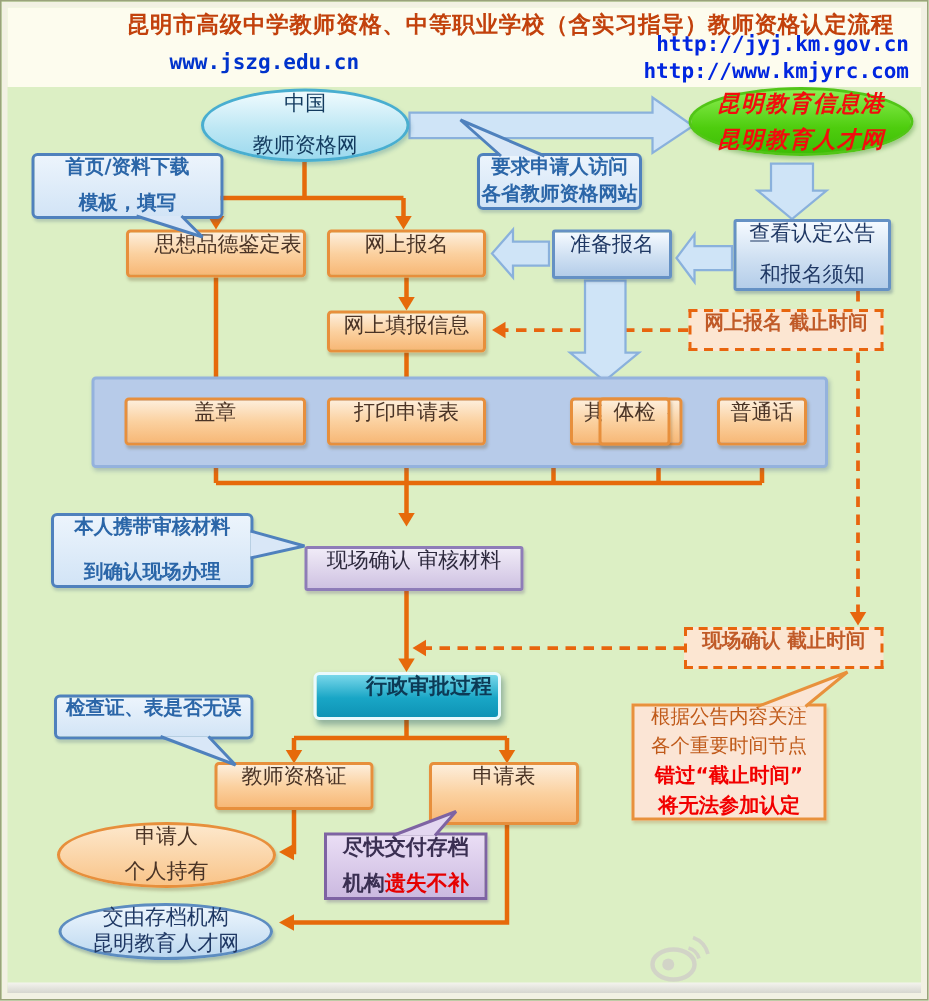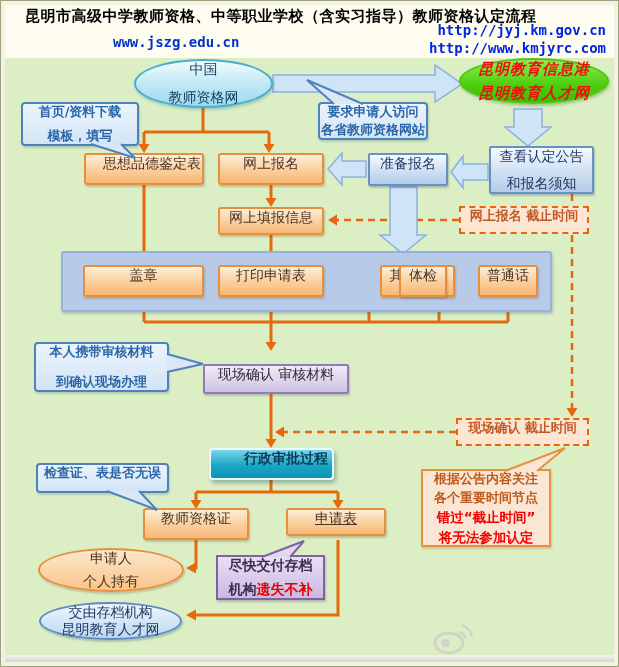--- a/index.html
+++ b/index.html
@@ -33,26 +33,26 @@
            border:2px solid #49aed0;color:#123a5e;font-size:14px;box-shadow:1px 2px 3px rgba(40,110,140,.3);}
   .greenell{background:linear-gradient(180deg,#8cef52 0%,#4ecd0e 60%,#3dbd05 100%);
             border:2px solid #52c517;color:#f20d0d;font-weight:bold;font-style:italic;
             font-family:"DejaVu Serif","Liberation Serif",serif;font-size:15px;letter-spacing:1px;
             box-shadow:1px 2px 3px rgba(40,120,20,.35);}
   .orangeell{background:linear-gradient(180deg,#fde8cc,#f9c489);border:2px solid #e78f3c;
              color:#4a3426;font-size:14px;box-shadow:1px 2px 2px rgba(100,80,40,.28);}
   .blueell{background:linear-gradient(180deg,#eef6fd,#bcd8f0);border:2px solid #5c8cc0;
            color:#1f3864;font-size:14px;box-shadow:1px 2px 2px rgba(50,80,120,.3);}
   .notice{background:#fbe5d5;border:2px solid #e8913c;box-shadow:1px 2px 2px rgba(150,90,30,.25);}
-  .notice .l12{color:#c05a1a;font-weight:bold;font-size:13px;}
+  .notice .l12{color:#c05a1a;font-weight:normal;font-size:13px;}
   .notice .l34{color:#f20000;font-weight:bold;font-size:13.5px;}
   .deliverbox{background:linear-gradient(180deg,#eadef5,#cbb9e0);border:2px solid #7e63a3;
               color:#3a2f52;font-size:14px;font-weight:bold;box-shadow:1px 2px 2px rgba(80,60,120,.3);}
   .red-strong{color:#e60000;}
-  #title{position:absolute;left:24px;top:6px;width:571px;text-align:left;color:#000000;
+  #title{position:absolute;left:24px;top:6px;width:571px;text-align:right;color:#c2410c;
          font-weight:bold;font-size:15px;letter-spacing:.5px;z-index:2;}
   #url-left{position:absolute;left:112px;top:33px;width:160px;color:#0033cc;font-weight:bold;
             font-size:14px;font-family:"DejaVu Sans Mono","Liberation Mono",monospace;z-index:2;}
   #url-right{position:absolute;right:12px;top:20px;text-align:right;color:#0026e0;font-weight:bold;
              font-size:14px;line-height:18px;font-family:"DejaVu Sans Mono","Liberation Mono",monospace;z-index:2;}
   svg.layer{position:absolute;left:0;top:0;pointer-events:none;}
   #lines{z-index:1;}
   #pointers{z-index:3;}
   #watermark{position:absolute;left:468px;top:625px;color:rgba(245,245,240,.92);font-size:20px;
              font-weight:bold;letter-spacing:2px;z-index:2;
@@ -119,21 +119,21 @@
 
   <div class="n cyanell ellipse" style="left:133px;top:58px;width:139px;height:49px;">
     <span>中国</span>
     <span>教师资格网</span>
   </div>
   <div class="n greenell ellipse" style="left:458px;top:57px;width:150px;height:46px;">
     <span>昆明教育信息港</span>
     <span>昆明教育人才网</span>
   </div>
 
-  <div class="n callout" style="left:20px;top:101px;width:118px;height:44px;">
+  <div class="n callout" style="left:20px;top:101px;width:128px;height:44px;">
     <span>首页/资料下载</span>
     <span>模板，填写</span>
   </div>
   <div class="n callout" style="left:317px;top:101px;width:110px;height:38px;">
     <span>要求申请人访问</span>
     <span>各省教师资格网站</span>
   </div>
 
   <div class="n orange" style="left:83px;top:152px;width:120px;height:32px;padding-left:16px;">
     <span>思想品德鉴定表</span>
@@ -196,21 +196,21 @@
     <span class="l34">将无法参加认定</span>
   </div>
 
   <div class="n callout" style="left:35px;top:462px;width:133px;height:30px;">
     <span>检查证、表是否无误</span>
   </div>
 
   <div class="n orange" style="left:142px;top:507px;width:106px;height:32px;">
     <span>教师资格证</span>
   </div>
-  <div class="n orange" style="left:285px;top:507px;width:100px;height:28px;text-decoration:underline;">
+  <div class="n orange" style="left:285px;top:507px;width:100px;height:42px;">
     <span>申请表</span>
   </div>
 
   <div class="n deliverbox" style="left:215px;top:554px;width:109px;height:45px;">
     <span>尽快交付存档</span>
     <span><span>机构</span><span class="red-strong">遗失不补</span></span>
   </div>
 
   <div class="n orangeell ellipse" style="left:37px;top:547px;width:146px;height:44px;">
     <span>申请人</span>

